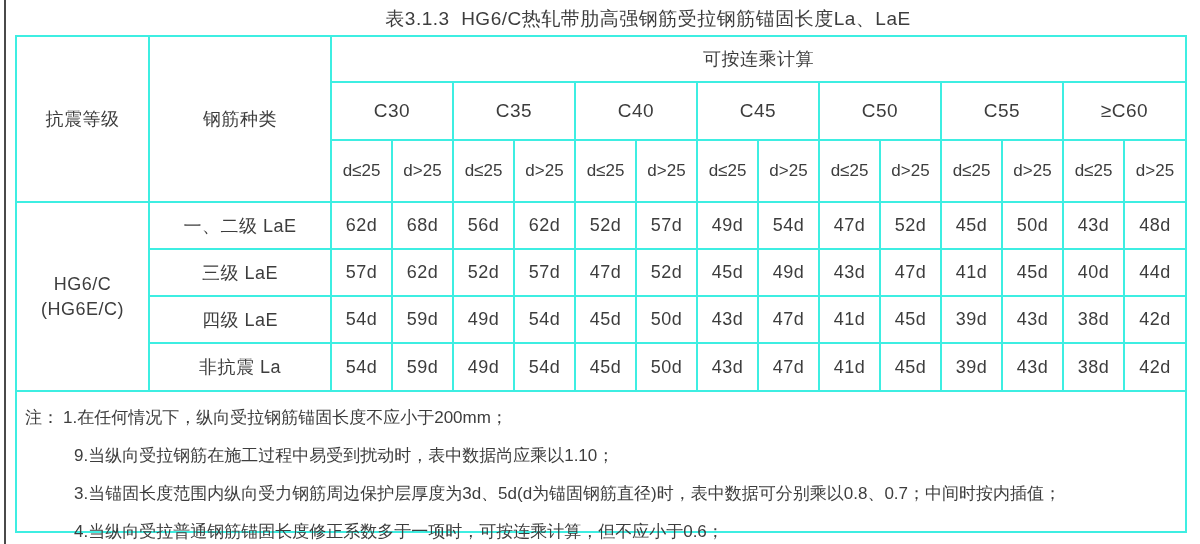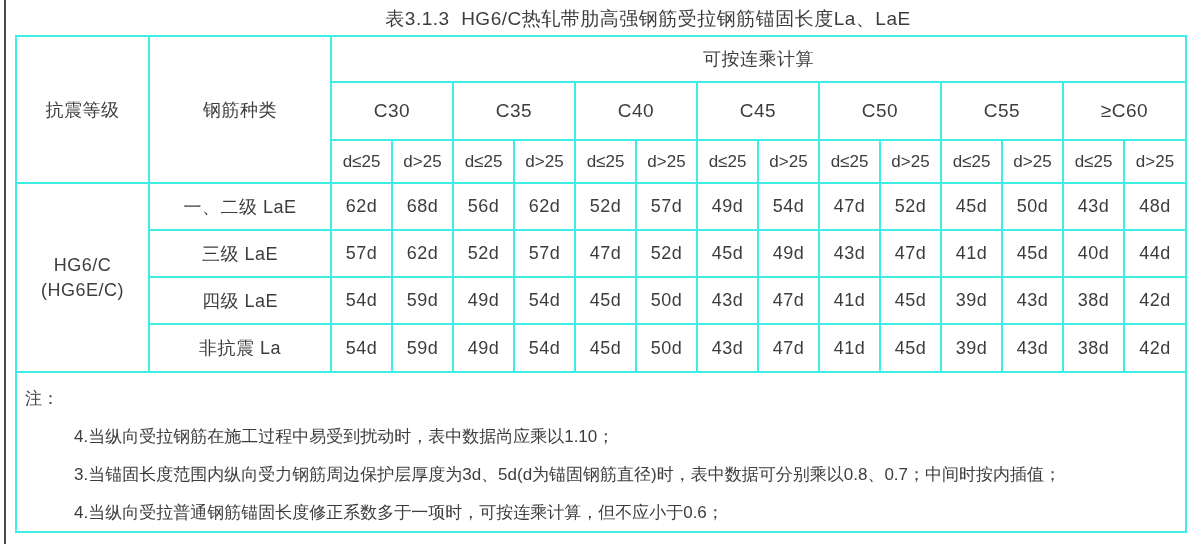--- a/index.html
+++ b/index.html
@@ -47,21 +47,21 @@
     vertical-align:middle;
     font-weight:normal;
     padding:0;
     font-size:18px;
     letter-spacing:0.5px;
     overflow:hidden;
   }
   tr.row-a{height:45px;}
   tr.row-b{height:58px;}
   tr.row-b th{font-size:19px;text-align:center;}
-  tr.row-c{height:43px;}
+  tr.row-c{height:62px;}
   tr.row-c th{font-size:17px;letter-spacing:0;}
   tr.data-row{height:47px;}
   td.value-cell{font-size:18px;letter-spacing:0;}
   td.steel-type-cell{font-size:19px;line-height:1.35;letter-spacing:0.5px;margin-left:8px;}
   .notes{
     border-top:2px solid var(--cyan);
     height:156px;
     box-sizing:border-box;
     padding:6px 0 0 8px;
     font-size:17px;
@@ -192,18 +192,19 @@
           <td class="value-cell">43d</td>
           <td class="value-cell">38d</td>
           <td class="value-cell">42d</td>
         </tr>
       </tbody>
   </table>
 
   <div class="notes">
     <div class="note-line">
       <span class="note-prefix">注：</span>
+      <span>1.在任何情况下，纵向受拉钢筋锚固长度不应小于200mm；</span>
     </div>
-    <div class="note-line cont">4.当纵向受拉钢筋在施工过程中易受到扰动时，表中数据尚应乘以1.10；</div>
+    <div class="note-line cont">9.当纵向受拉钢筋在施工过程中易受到扰动时，表中数据尚应乘以1.10；</div>
     <div class="note-line cont">3.当锚固长度范围内纵向受力钢筋周边保护层厚度为3d、5d(d为锚固钢筋直径)时，表中数据可分别乘以0.8、0.7；中间时按内插值；</div>
     <div class="note-line cont">4.当纵向受拉普通钢筋锚固长度修正系数多于一项时，可按连乘计算，但不应小于0.6；</div>
   </div>
 </div>
 
 </body></html>

